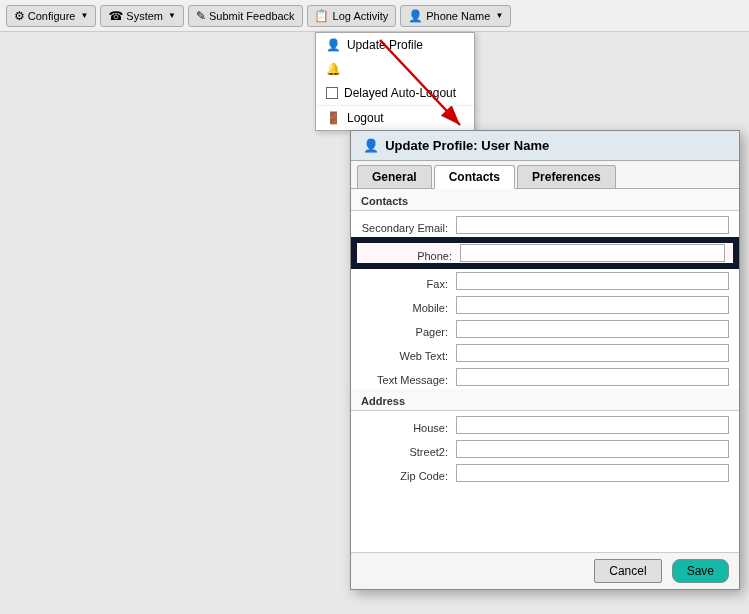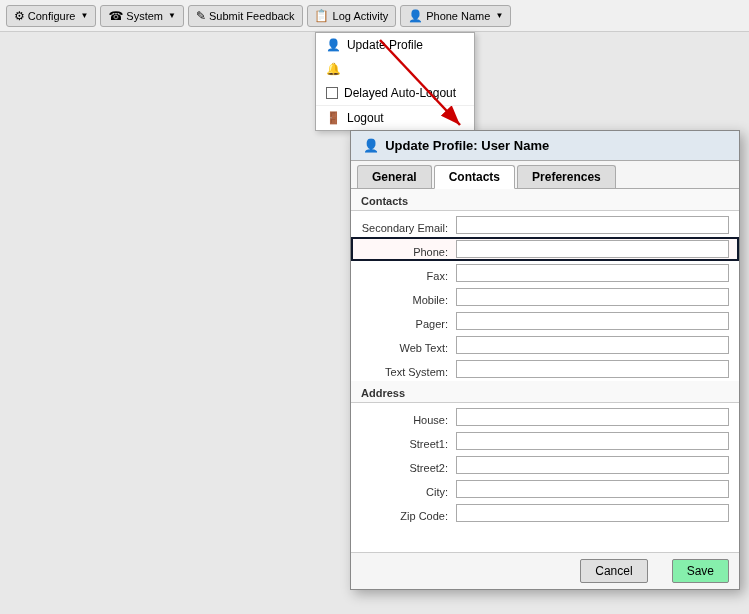--- a/index.html
+++ b/index.html
@@ -148,44 +148,45 @@
       flex-shrink: 0;
     }
     .form-input {
       flex: 1;
       height: 18px;
       border: 1px solid #aaa;
       font-size: 11px;
       padding: 1px 3px;
     }
     .form-row.highlighted {
-      border: 2px solid #0f172a;
+      border: 6px solid #0f172a;
       background: #fff8f8;
       padding: 1px 8px;
     }
 
     
     .modal-footer {
       display: flex;
       justify-content: flex-end;
       padding: 6px 10px;
-      gap: 24px;
+      gap: 10px;
       border-top: 1px solid #ccc;
       background: #f5f5f5;
     }
     .footer-btn {
       padding: 4px 14px;
       font-size: 12px;
       border: 1px solid #888;
       background: #e0e0e0;
       cursor: pointer;
       border-radius: 2px;
     }
     .footer-btn.primary {
-      background: #86efac;
+      background: #14b8a6;
+      border-radius: 8px;
     }
 
     
     .modal-content::-webkit-scrollbar { width: 10px; }
     .modal-content::-webkit-scrollbar-track { background: #f0f0f0; }
     .modal-content::-webkit-scrollbar-thumb { background: #bbb; border: 1px solid #aaa; }
 
     
     .red-arrow {
       position: absolute;
@@ -296,49 +297,41 @@
         <span class="form-label">Pager:</span>
         <input class="form-input" type="text" style="">
       </div>
 
       <div class="form-row">
         <span class="form-label">Web Text:</span>
         <input class="form-input" type="text" style="">
       </div>
 
       <div class="form-row">
-        <span class="form-label">Text System:</span>
+        <span class="form-label">Text Message:</span>
         <input class="form-input" type="text" style="">
       </div>
     </div>
 
     <div>
       <div class="section-header">
         <span class="section-header-label">Address</span>
       </div>
 
       <div class="form-row">
         <span class="form-label">House:</span>
         <input class="form-input" type="text" style="">
       </div>
 
-      <div class="form-row">
-        <span class="form-label">Street1:</span>
-        <input class="form-input" type="text" style="">
-      </div>
 
       <div class="form-row">
         <span class="form-label">Street2:</span>
         <input class="form-input" type="text" style="">
       </div>
 
-      <div class="form-row">
-        <span class="form-label">City:</span>
-        <input class="form-input" type="text" style="">
-      </div>
 
 
       <div class="form-row">
         <span class="form-label">Zip Code:</span>
         <input class="form-input" type="text" style="">
       </div>
 
     </div>
   </div>
 

